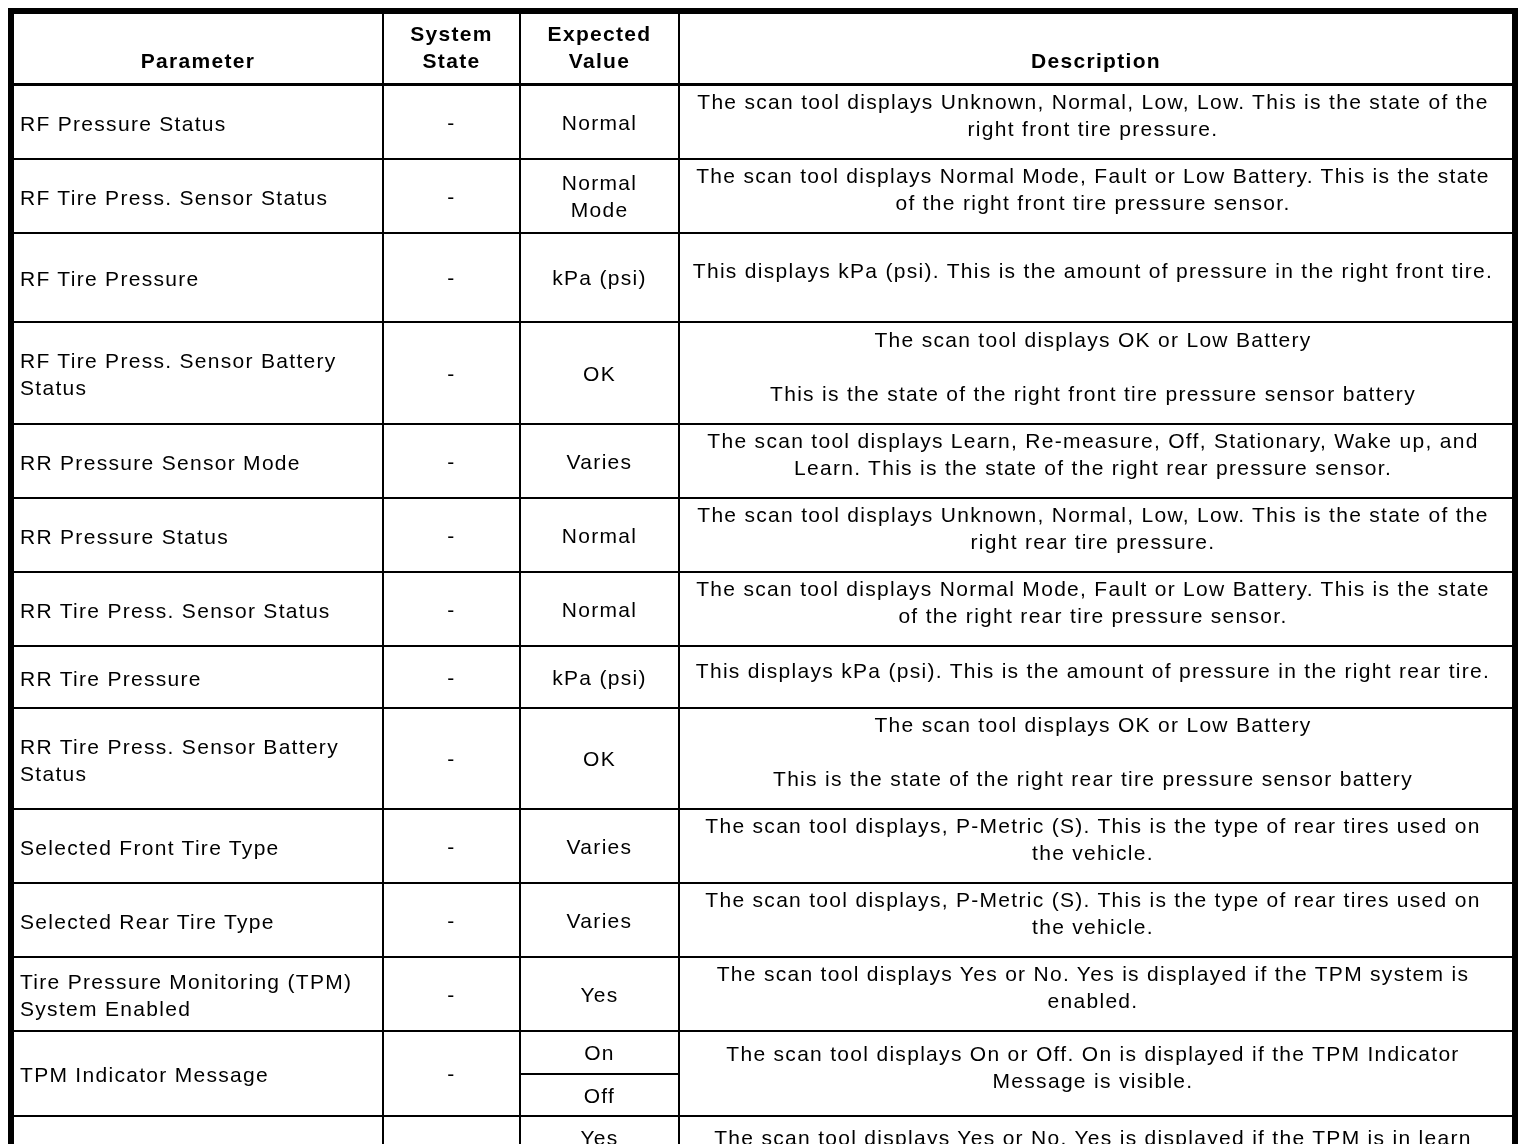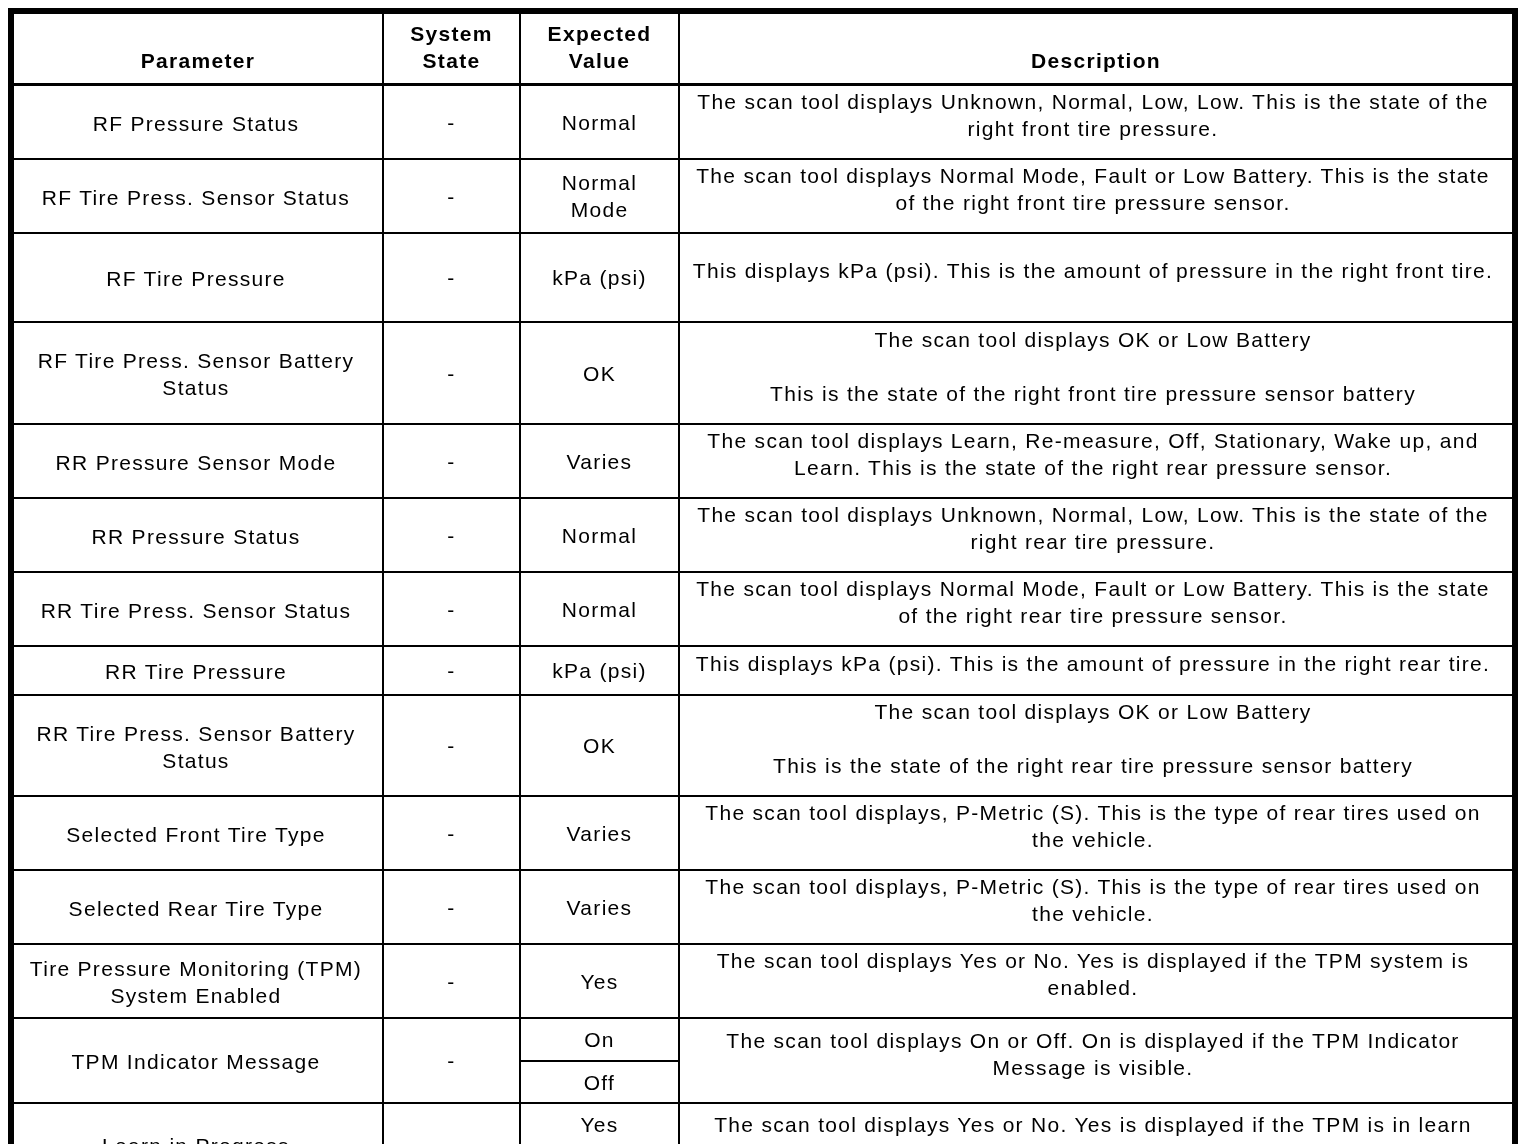--- a/index.html
+++ b/index.html
@@ -36,21 +36,21 @@
     overflow: hidden;
   }
   thead th {
     border-bottom: 3px solid #000000;
     font-weight: bold;
     text-align: center;
     vertical-align: bottom;
     padding: 6px 4px 9px 4px;
   }
   td.param {
-    text-align: center;
+    text-align: left;
     vertical-align: middle;
     padding: 2px 10px 0 6px;
   }
   td.state {
     text-align: center;
     vertical-align: middle;
     padding: 2px 4px;
   }
   td.expected {
     text-align: center;
@@ -135,21 +135,21 @@
           </td>
       </tr>
       <tr style="height:71px">
         <td class="param">RR Tire Press. Sensor Status</td>
         <td class="state">-</td>
         <td class="expected">Normal</td>
         <td class="desc">
             <p>The scan tool displays Normal Mode, Fault or Low Battery. This is the state of the right rear tire pressure sensor.</p>
           </td>
       </tr>
-      <tr style="height:49px">
+      <tr style="height:62px">
         <td class="param">RR Tire Pressure</td>
         <td class="state">-</td>
         <td class="expected">kPa (psi)</td>
         <td class="desc">
             <p>This displays kPa (psi). This is the amount of pressure in the right rear tire.</p>
           </td>
       </tr>
       <tr style="height:97px">
         <td class="param">RR Tire Press. Sensor Battery Status</td>
         <td class="state">-</td>

